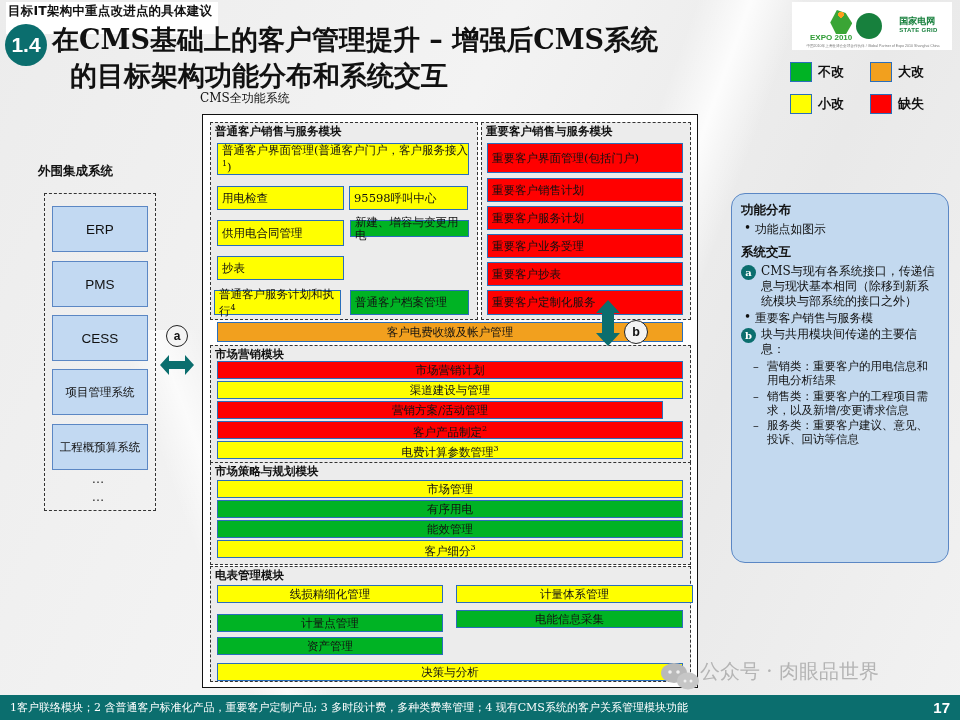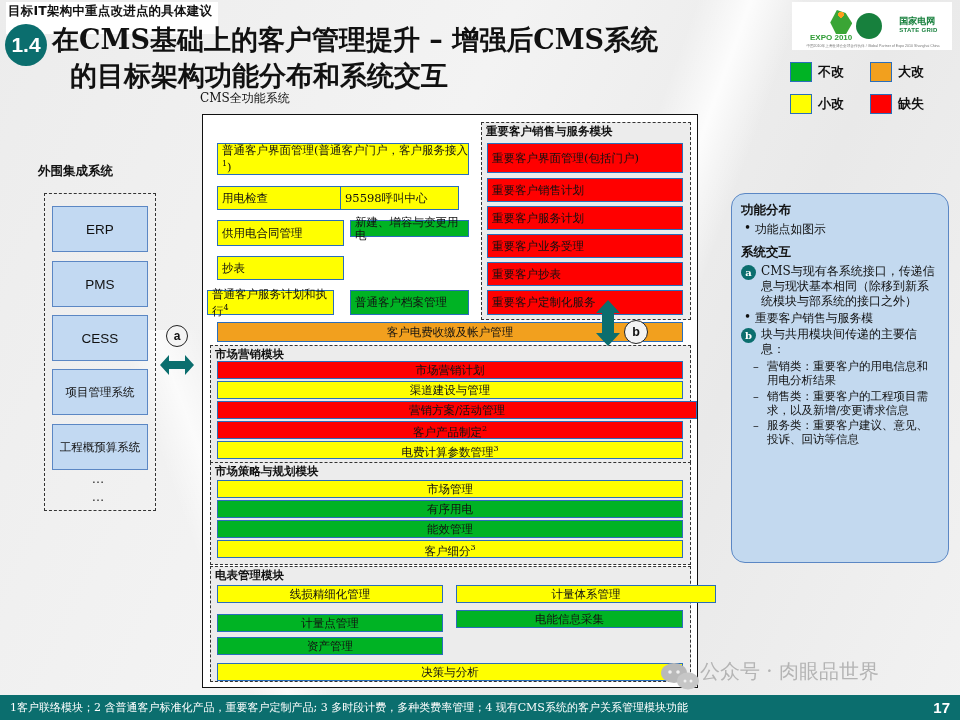--- a/index.html
+++ b/index.html
@@ -159,39 +159,42 @@
   <div class="ext-dots" style="top:490px">…</div>
 
   <div class="marker-a">a</div>
   <svg class="arrow-a" viewBox="0 0 34 26">
     <polygon points="0,13 9,3 9,9 25,9 25,3 34,13 25,23 25,17 9,17 9,23" fill="#0b6e6e"></polygon>
   </svg>
 
   <div class="cms-label">CMS全功能系统</div>
   <div class="cms-box"></div>
 
+  <div class="mod" style="left:210px;top:122px;width:266px;height:196px">
+    <div class="mod-title">普通客户销售与服务模块</div>
+  </div>
   <div class="cell c-yellow pad" style="left:217px;top:143px;width:252px;height:32px">
       <span>普通客户界面管理(普通客户门户，客户服务接入<sup>1</sup>)</span>
     </div>
   <div class="cell c-yellow pad" style="left:217px;top:186px;width:127px;height:24px">
       <span>用电检查</span>
     </div>
-  <div class="cell c-yellow pad" style="left:340px;top:186px;width:119px;height:24px">
+  <div class="cell c-yellow pad" style="left:349px;top:186px;width:119px;height:24px">
       <span>95598呼叫中心</span>
     </div>
   <div class="cell c-yellow pad" style="left:217px;top:220px;width:127px;height:26px">
       <span>供用电合同管理</span>
     </div>
   <div class="cell c-green pad" style="left:350px;top:220px;width:119px;height:17px">
       <span>新建、增容与变更用电</span>
     </div>
   <div class="cell c-yellow pad" style="left:217px;top:256px;width:127px;height:24px">
       <span>抄表</span>
     </div>
-  <div class="cell c-yellow pad" style="left:207px;top:290px;width:127px;height:25px">
+  <div class="cell c-yellow pad" style="left:214px;top:290px;width:127px;height:25px">
       <span>普通客户服务计划和执行<sup>4</sup></span>
     </div>
   <div class="cell c-green pad" style="left:350px;top:290px;width:119px;height:25px">
       <span>普通客户档案管理</span>
     </div>
 
   <div class="mod" style="left:481px;top:122px;width:208px;height:196px">
     <div class="mod-title">重要客户销售与服务模块</div>
   </div>
   <div class="cell c-red pad" style="left:487px;top:143px;width:196px;height:30px">
@@ -223,21 +226,21 @@
 
   <div class="mod" style="left:210px;top:345px;width:479px;height:116px">
     <div class="mod-title">市场营销模块</div>
   </div>
   <div class="cell c-red ctr" style="left:217px;top:361px;width:466px;height:18px">
       <span>市场营销计划</span>
     </div>
   <div class="cell c-yellow ctr" style="left:217px;top:381px;width:466px;height:18px">
       <span>渠道建设与管理</span>
     </div>
-  <div class="cell c-red ctr" style="left:217px;top:401px;width:480px;height:18px">
+  <div class="cell c-red ctr" style="left:217px;top:401px;width:446px;height:18px">
       <span>营销方案/活动管理</span>
     </div>
   <div class="cell c-red ctr" style="left:217px;top:421px;width:466px;height:18px">
       <span>客户产品制定<sup>2</sup></span>
     </div>
   <div class="cell c-yellow ctr" style="left:217px;top:441px;width:466px;height:18px">
       <span>电费计算参数管理<sup>3</sup></span>
     </div>
 
   <div class="mod" style="left:210px;top:462px;width:479px;height:101px">
@@ -255,21 +258,21 @@
   <div class="cell c-yellow ctr" style="left:217px;top:540px;width:466px;height:18px">
       <span>客户细分<sup>3</sup></span>
     </div>
 
   <div class="mod" style="left:210px;top:566px;width:479px;height:114px">
     <div class="mod-title">电表管理模块</div>
   </div>
   <div class="cell c-yellow ctr" style="left:217px;top:585px;width:226px;height:18px">
       <span>线损精细化管理</span>
     </div>
-  <div class="cell c-yellow ctr" style="left:456px;top:585px;width:260px;height:18px">
+  <div class="cell c-yellow ctr" style="left:456px;top:585px;width:237px;height:18px">
       <span>计量体系管理</span>
     </div>
   <div class="cell c-green ctr" style="left:217px;top:614px;width:226px;height:18px">
       <span>计量点管理</span>
     </div>
   <div class="cell c-green ctr" style="left:456px;top:610px;width:227px;height:18px">
       <span>电能信息采集</span>
     </div>
   <div class="cell c-green ctr" style="left:217px;top:637px;width:226px;height:18px">
       <span>资产管理</span>

